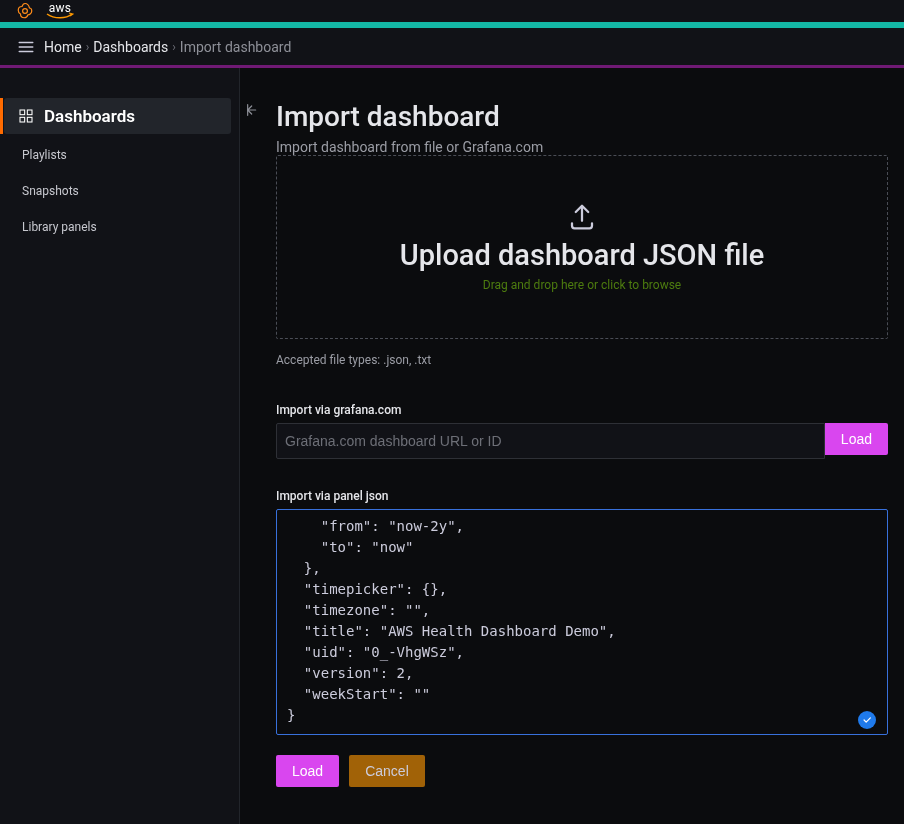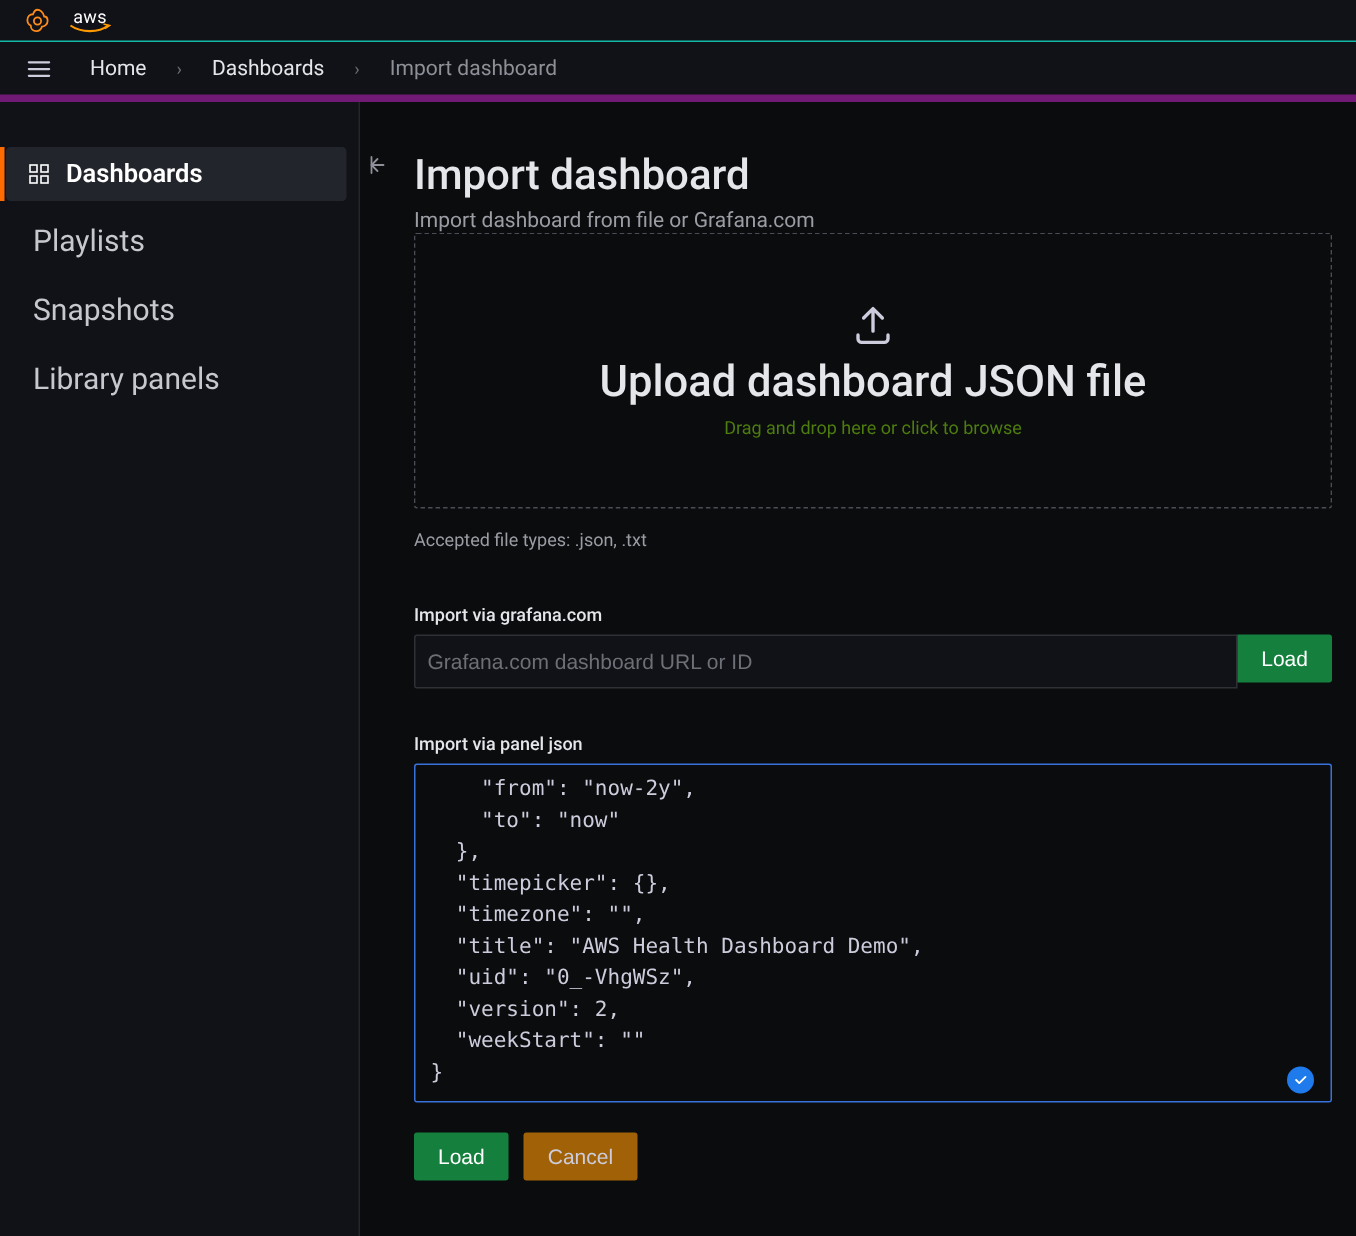--- a/index.html
+++ b/index.html
@@ -10,37 +10,37 @@
     color: #ccccdc;
     overflow: hidden;
   }
   
   .brand-bar {
     height: 28px;
     display: flex; align-items: center;
     padding-left: 16px;
     gap: 12px;
     background: #111217;
-    border-bottom: 1px solid #14b8a6;
+    border-bottom: 6px solid #14b8a6;
   }
   .brand-bar svg { display:block; }
   .aws-text {
     color: #ffffff; font-size: 12px; font-weight: 400;
     text-decoration: none;
     letter-spacing: .2px;
   }
   .aws-swoosh { margin-top:-2px; }
   
   .crumb-bar {
     height: 40px;
     display: flex; align-items: center;
     padding-left: 12px;
-    gap: 20px;
+    gap: 4px;
     background: #111217;
-    border-bottom: 5px solid #701a75;
+    border-bottom: 3px solid #701a75;
   }
   .menu-btn {
     width: 28px; height: 28px;
     display: flex; align-items: center; justify-content: center;
     color: #ccccdc;
     cursor: pointer;
     border-radius: 2px;
   }
   .crumb {
     font-size: 14px;
@@ -87,21 +87,21 @@
     position: relative;
   }
   .side-item.active::before {
     content:"";
     position:absolute;
     left:-4px; top:0; bottom:0;
     width:3px; background:#ff6b00;
   }
   .side-item.sub {
     padding-left: 18px;
-    font-size: 20px;
+    font-size: 12px;
     font-weight: 400;
     color: #c7c8cf;
     margin-top: 6px;
   }
   
   .main {
     flex:1;
     padding: 32px 16px 20px 36px;
     overflow-y:auto;
   }
@@ -166,21 +166,21 @@
   .url-input::placeholder { color:#6d6f77; }
   .btn {
     height:32px;
     padding: 0 16px;
     border:none;
     font-size:14px;
     cursor:pointer;
     border-radius: 2px;
     font-weight:500;
   }
-  .btn-primary { background:#15803d; color:#fff; }
+  .btn-primary { background:#d946ef; color:#fff; }
   .btn-url { border-radius: 0 2px 2px 0; }
   .btn-secondary { background:#a16207; color:#ccccdc; }
   .json-area-wrap {
     position:relative;
     margin-bottom: 16px;
   }
   .json-area {
     width:100%;
     height: 226px;
     background:#0b0c0e;

